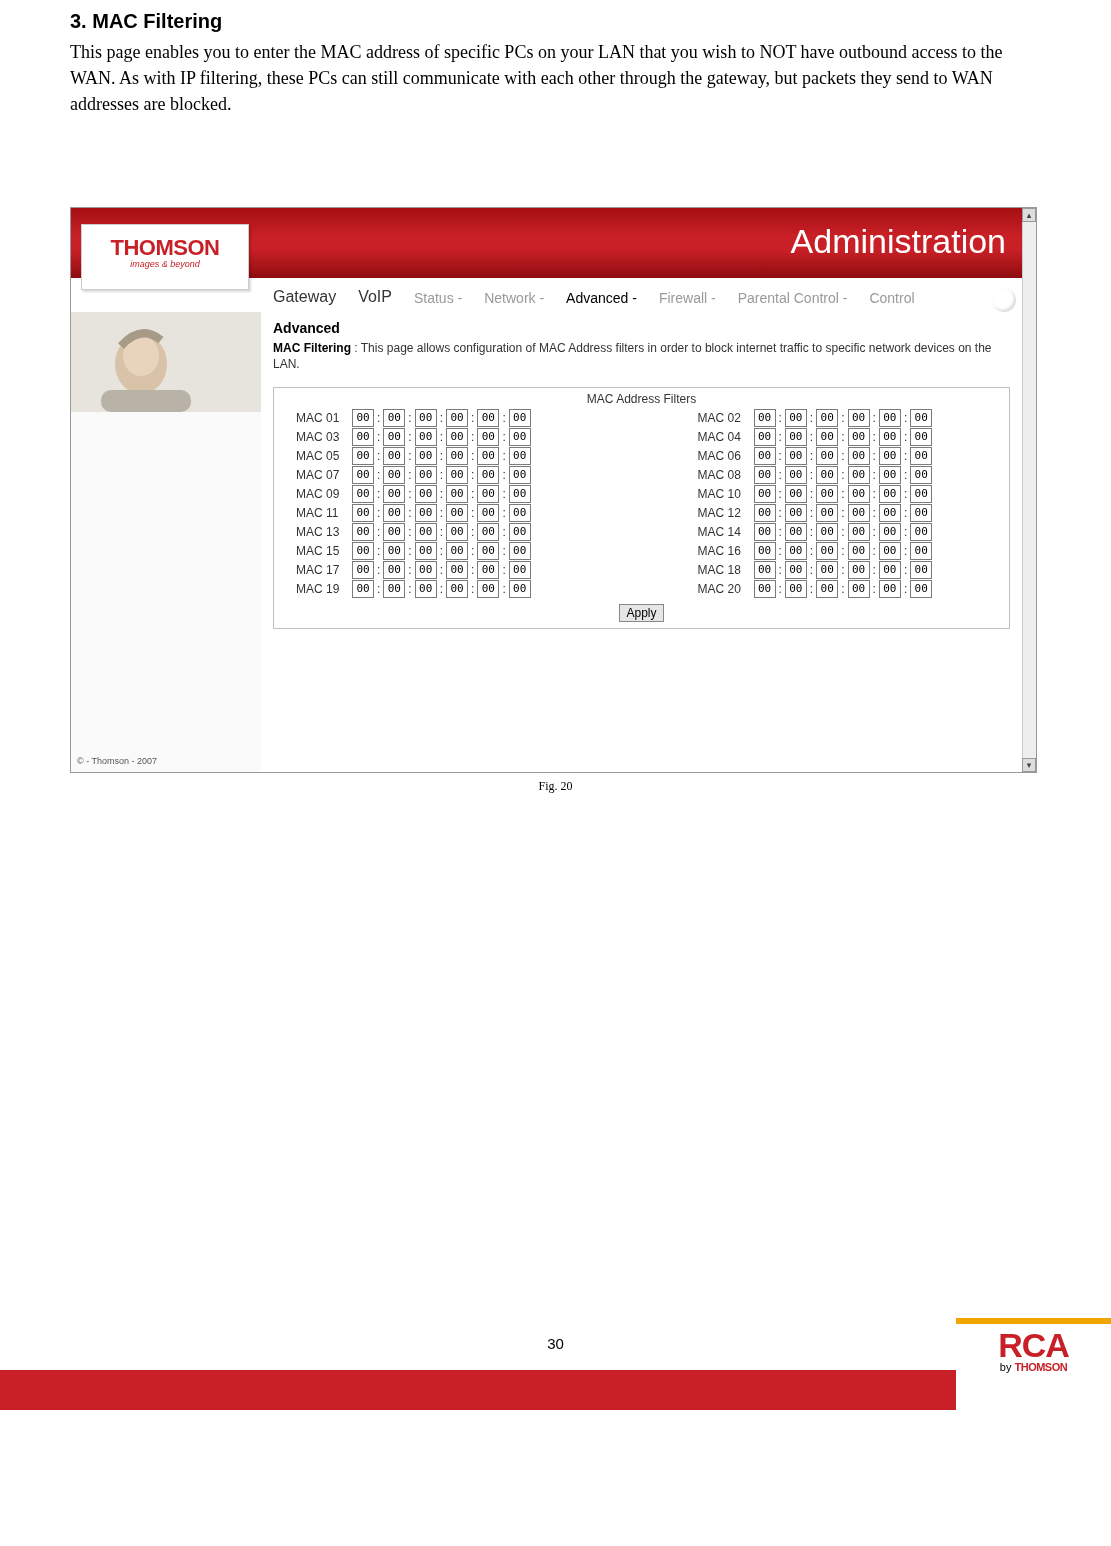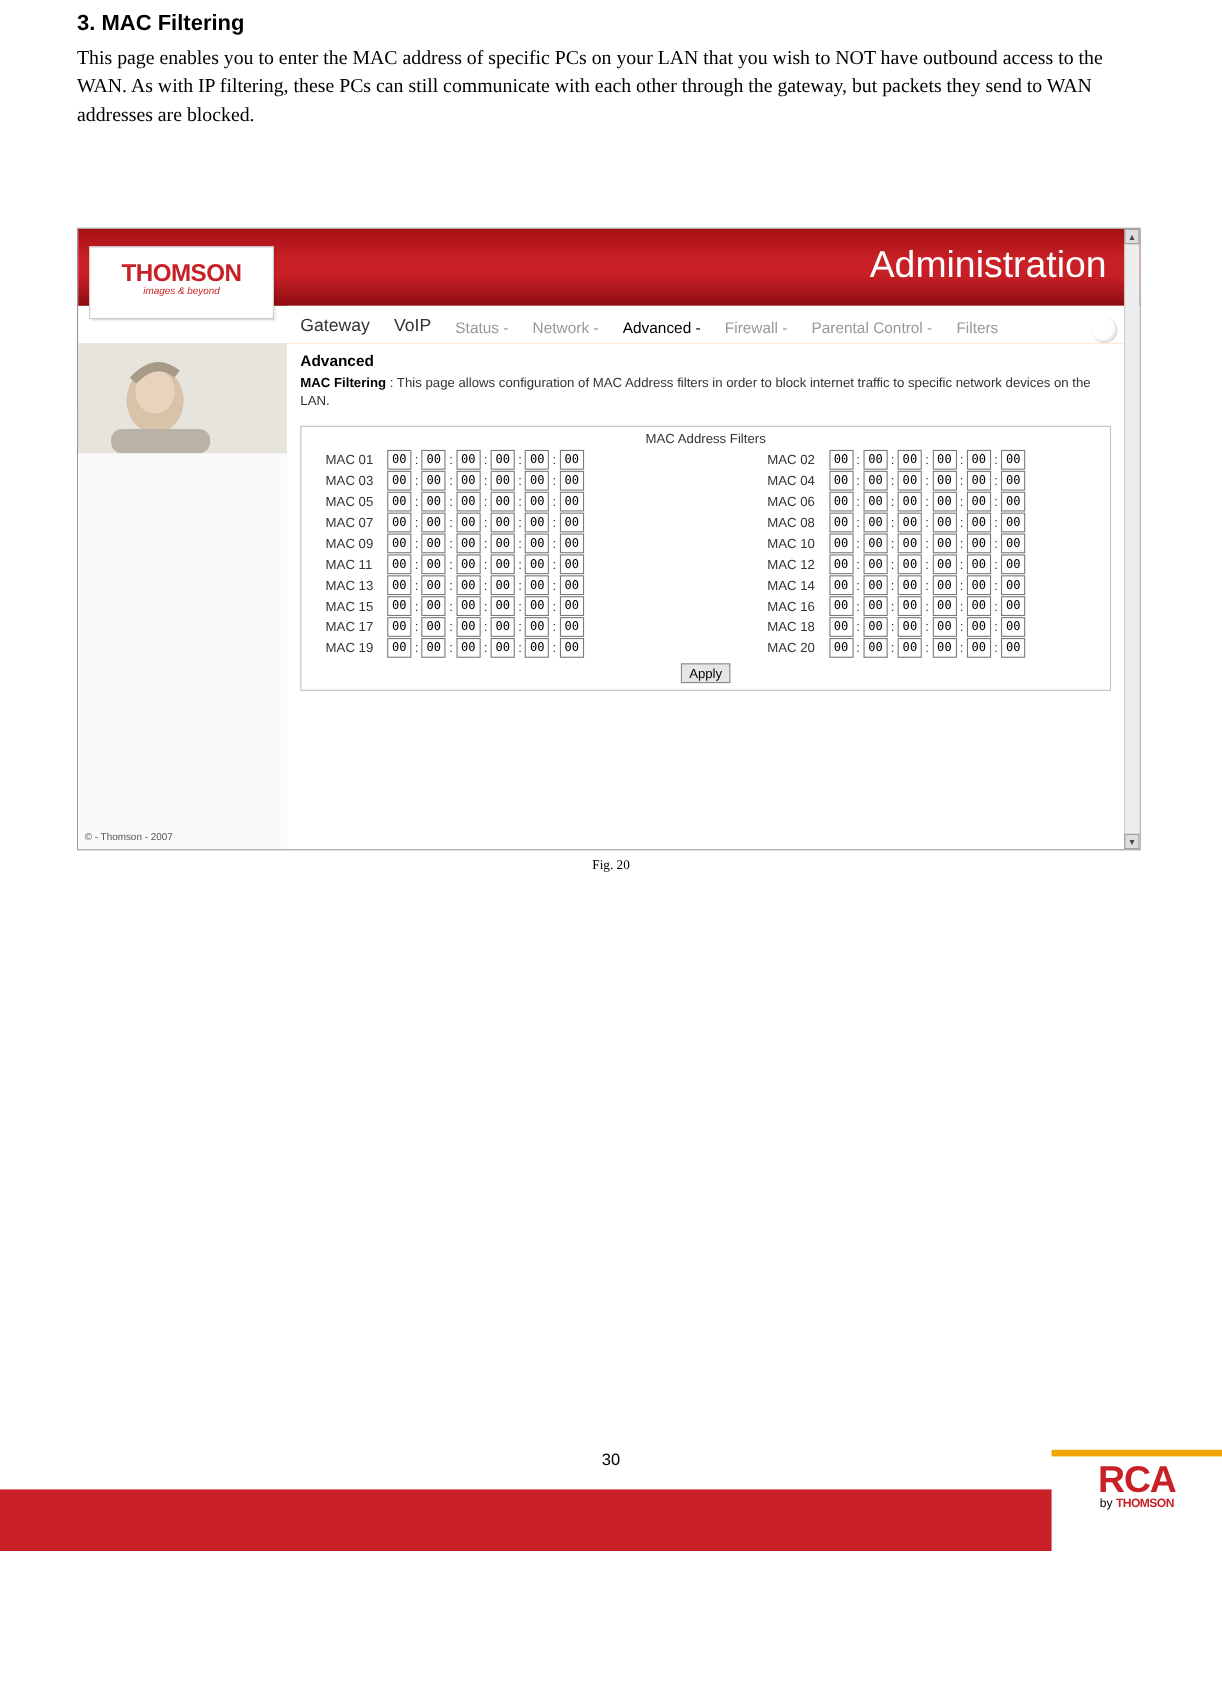--- a/index.html
+++ b/index.html
@@ -265,21 +265,21 @@
     font-size: 15px;
   }
   .disclaimer {
     text-align: center;
     font-style: italic;
     font-family: "Trebuchet MS", Verdana, sans-serif;
     font-size: 16px;
     margin-top: 2px;
   }
   .red-strip {
-    height: 56px;
+    height: 40px;
     background: #c82026;
     margin-top: 18px;
     position: relative;
   }
   .brand-box {
     position: absolute;
     right: 0;
     bottom: 0;
     width: 155px;
     height: 86px;
@@ -320,21 +320,21 @@
 
     <div class="sub-tabs" id="nav-tabs">
 
       <div class="sub-tab main">Gateway</div>
         <div class="sub-tab main">VoIP</div>
         <div class="sub-tab">Status -</div>
         <div class="sub-tab">Network -</div>
         <div class="sub-tab sel">Advanced -</div>
         <div class="sub-tab">Firewall -</div>
         <div class="sub-tab">Parental Control -</div>
-        <div class="sub-tab">Filters</div>
+        <div class="sub-tab">Control</div>
         <div class="curl"></div>
     </div>
 
     <div class="content-left">
       <div class="avatar">
         <svg viewBox="0 0 190 100" width="190" height="100">
           <rect width="190" height="100" fill="#e7e4de"></rect>
           <ellipse cx="70" cy="52" rx="26" ry="30" fill="#d8c2a8"></ellipse>
           <ellipse cx="70" cy="44" rx="18" ry="20" fill="#e8d4bd"></ellipse>
           <rect x="30" y="78" width="90" height="22" rx="10" fill="#b9b3a7"></rect>

